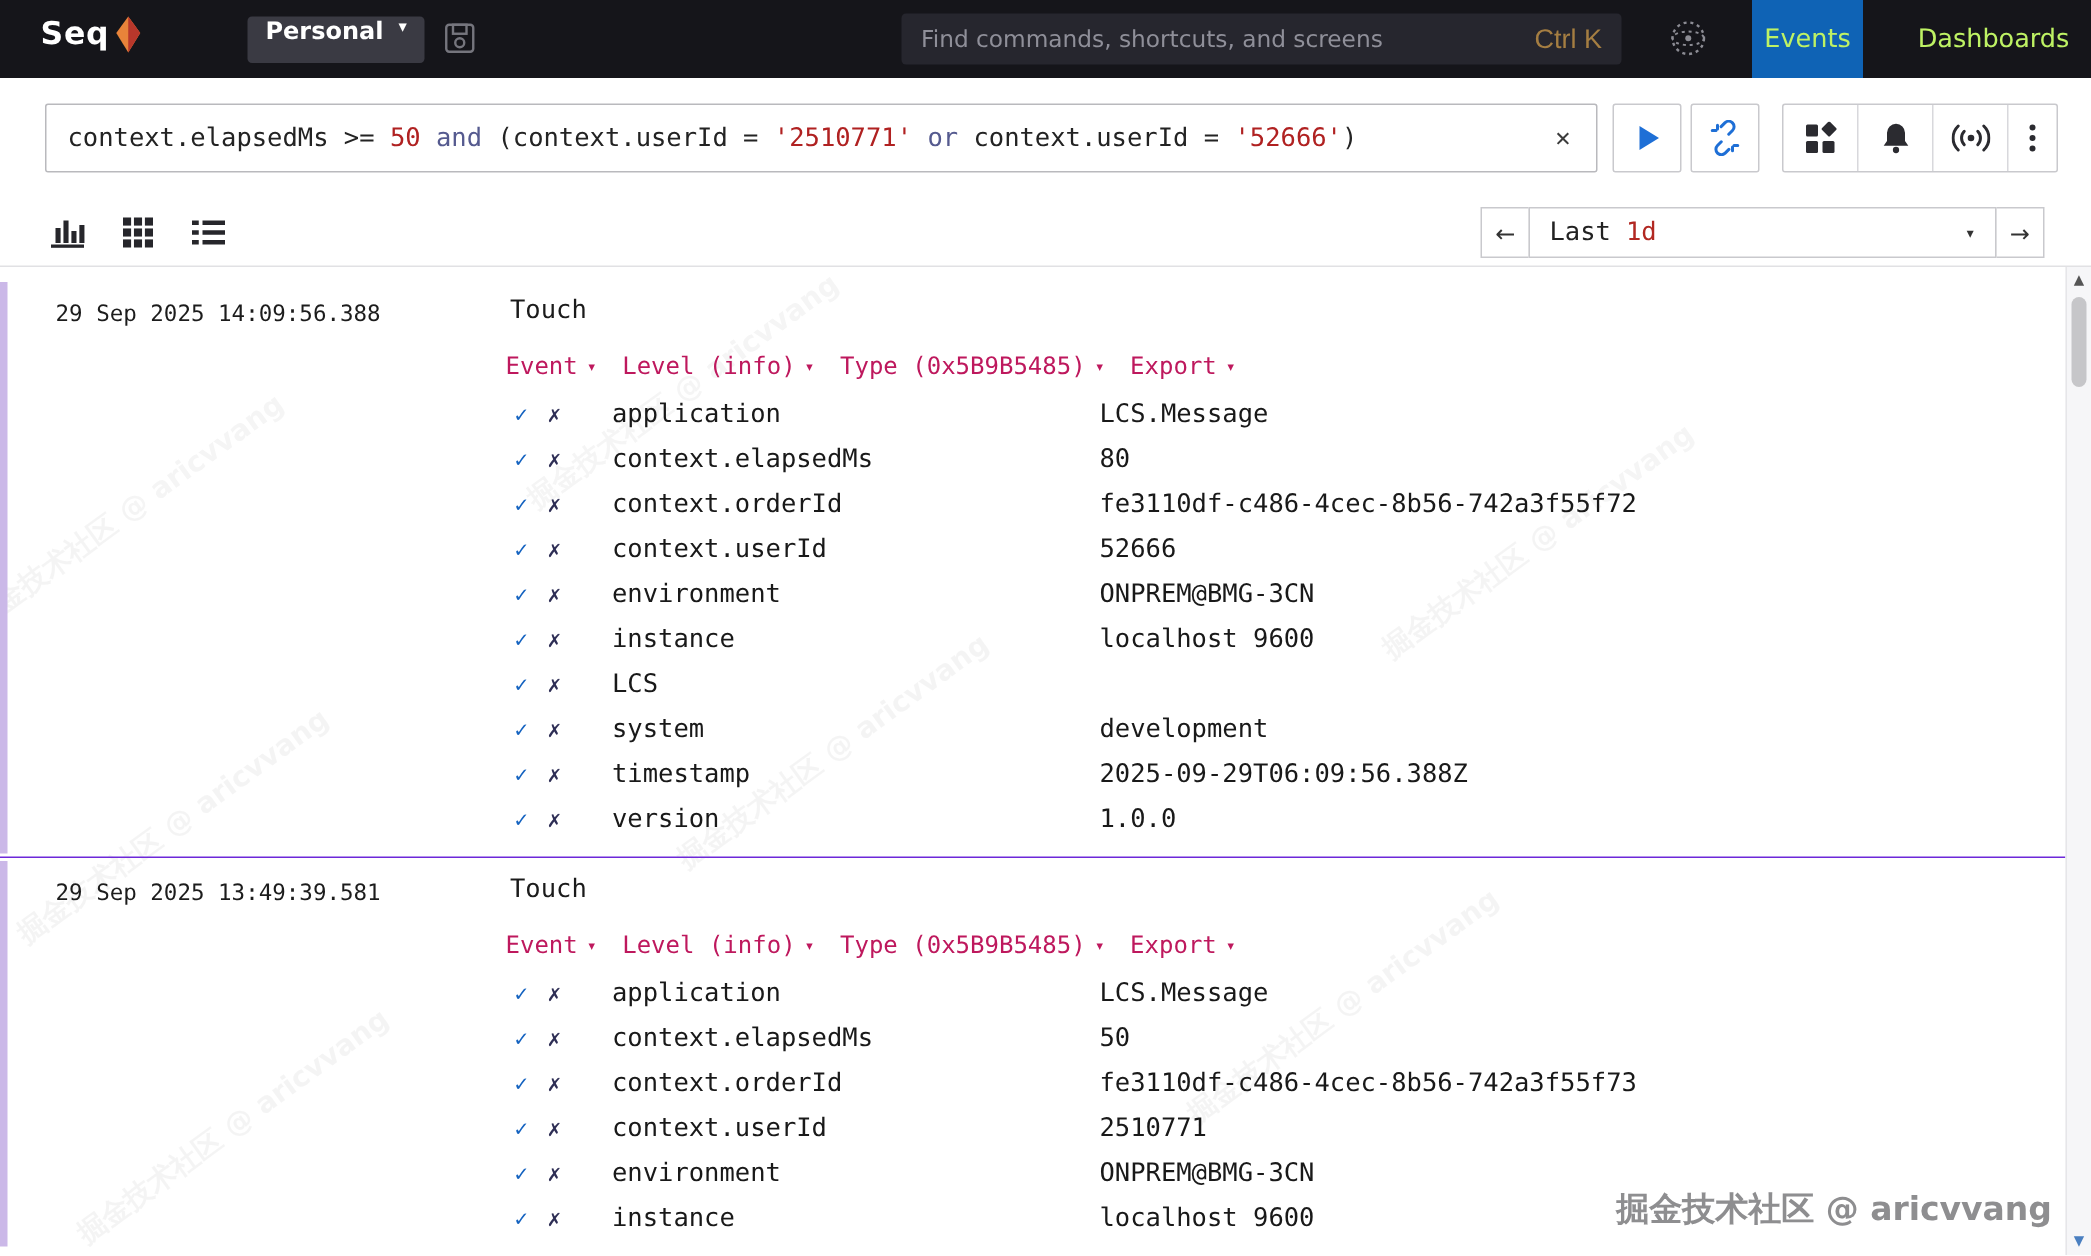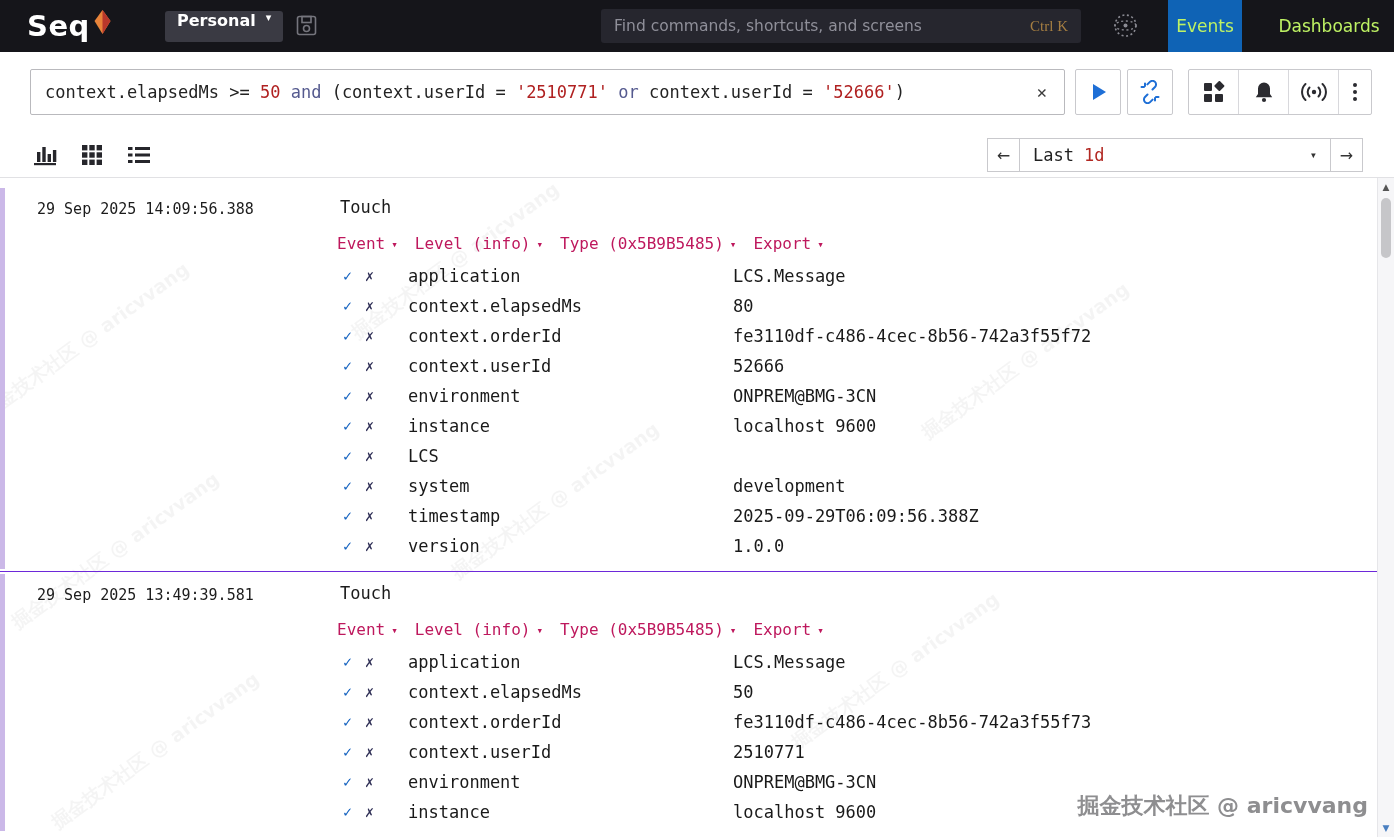--- a/index.html
+++ b/index.html
@@ -5,33 +5,33 @@
   * { margin:0; padding:0; box-sizing:border-box; }
   body { width:1394px; height:837px; overflow:hidden; background:#fff;
          font-family:"DejaVu Sans","Liberation Sans",sans-serif; }
   .mono { font-family:"DejaVu Sans Mono","Liberation Mono",monospace; }
   .app { position:relative; width:1394px; height:837px; overflow:hidden; background:#fff; }
 
   
   .topbar { position:relative; height:52px; background:#15151a; }
   .logo { position:absolute; left:27px; top:50%; transform:translateY(-50%);
           display:flex; align-items:flex-start; }
-  .logo-text { font-size:29px; font-weight:800; color:#fff; letter-spacing:.5px; line-height:1; }
+  .logo-text { font-size:21px; font-weight:800; color:#fff; letter-spacing:.5px; line-height:1; }
   .logo-flame { margin-left:3px; margin-top:-2px; }
   .workspace { position:absolute; left:165px; top:11px; height:31px; background:#3a3a43;
                border-radius:3px; color:#fff; display:flex; 
                padding:0 12px; gap:10px; font-size:16px; font-weight:600; cursor:pointer; }
   .workspace .chev { font-size:11px; }
   .save-btn { position:absolute; left:296px; top:15px; cursor:pointer; }
   .cmdsearch { position:absolute; left:585px; top:9px; width:480px; height:34px;
                background:#26262e; border-radius:3px; display:flex; align-items:center; padding:0 13px;margin-left:16px; }
   .cmdsearch input { flex:1; background:transparent; border:none; outline:none;
                      color:#c2c2ca; font-size:15.5px; font-family:inherit; }
   .cmdsearch input::placeholder { color:#8f8f99; }
-  .kbd { color:#a57e42; font-size:15px; margin-left:10px; font-family:Liberation Serif, serif; }
+  .kbd { color:#a57e42; font-size:18px; margin-left:10px; font-family:Liberation Sans, sans-serif; }
   .sphere-btn { position:absolute; left:1112px; top:12px; cursor:pointer; }
   .nav-item { position:absolute; top:0; height:52px; color:#bef264; display:flex;
               align-items:center; justify-content:center; font-size:17px; cursor:pointer; }
   .nav-events { left:1168px; width:74px; background:#0f63b5; }
   .nav-dash { left:1242px; width:174px; }
 
   
   .qsec { position:relative; height:81px; background:#fff; }
   .qinput { position:absolute; left:30px; top:17px; width:1035px; height:46px;
             border:1px solid #b9b9bd; border-radius:2px; display:flex; align-items:center;

